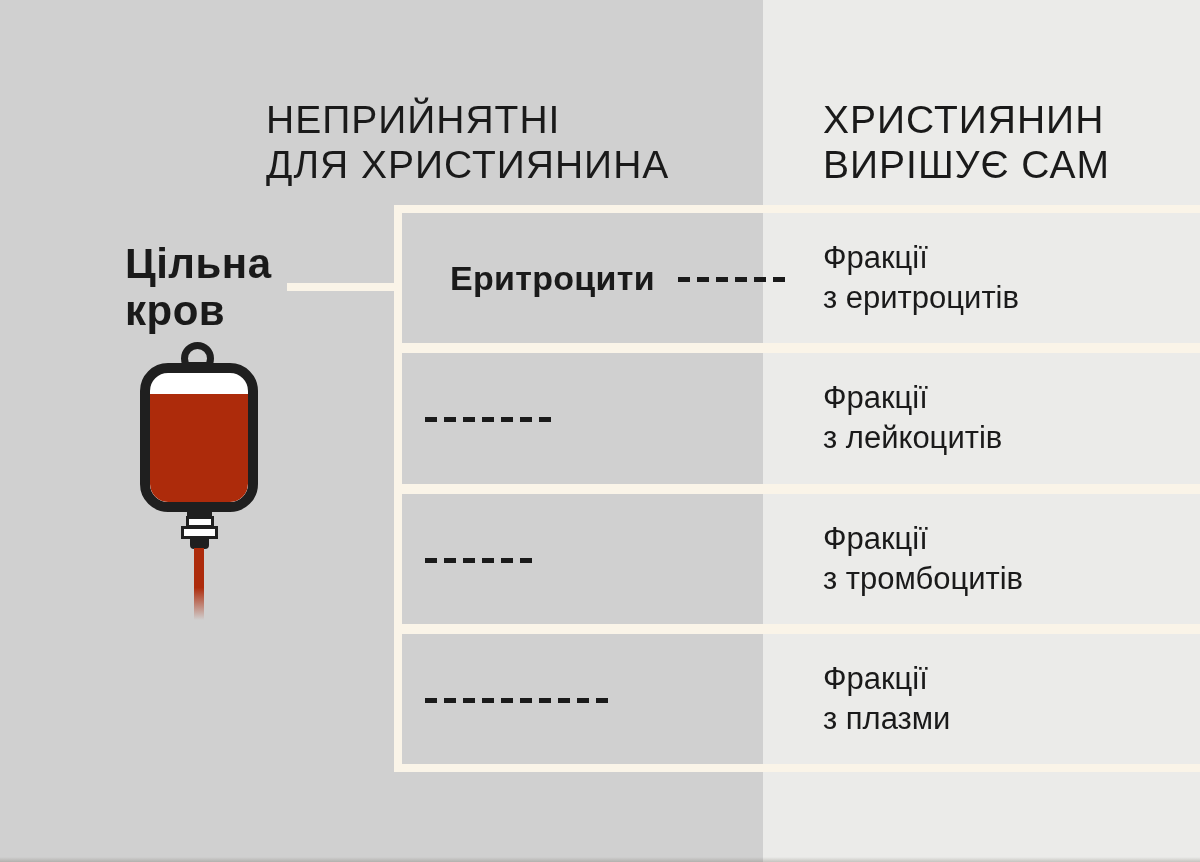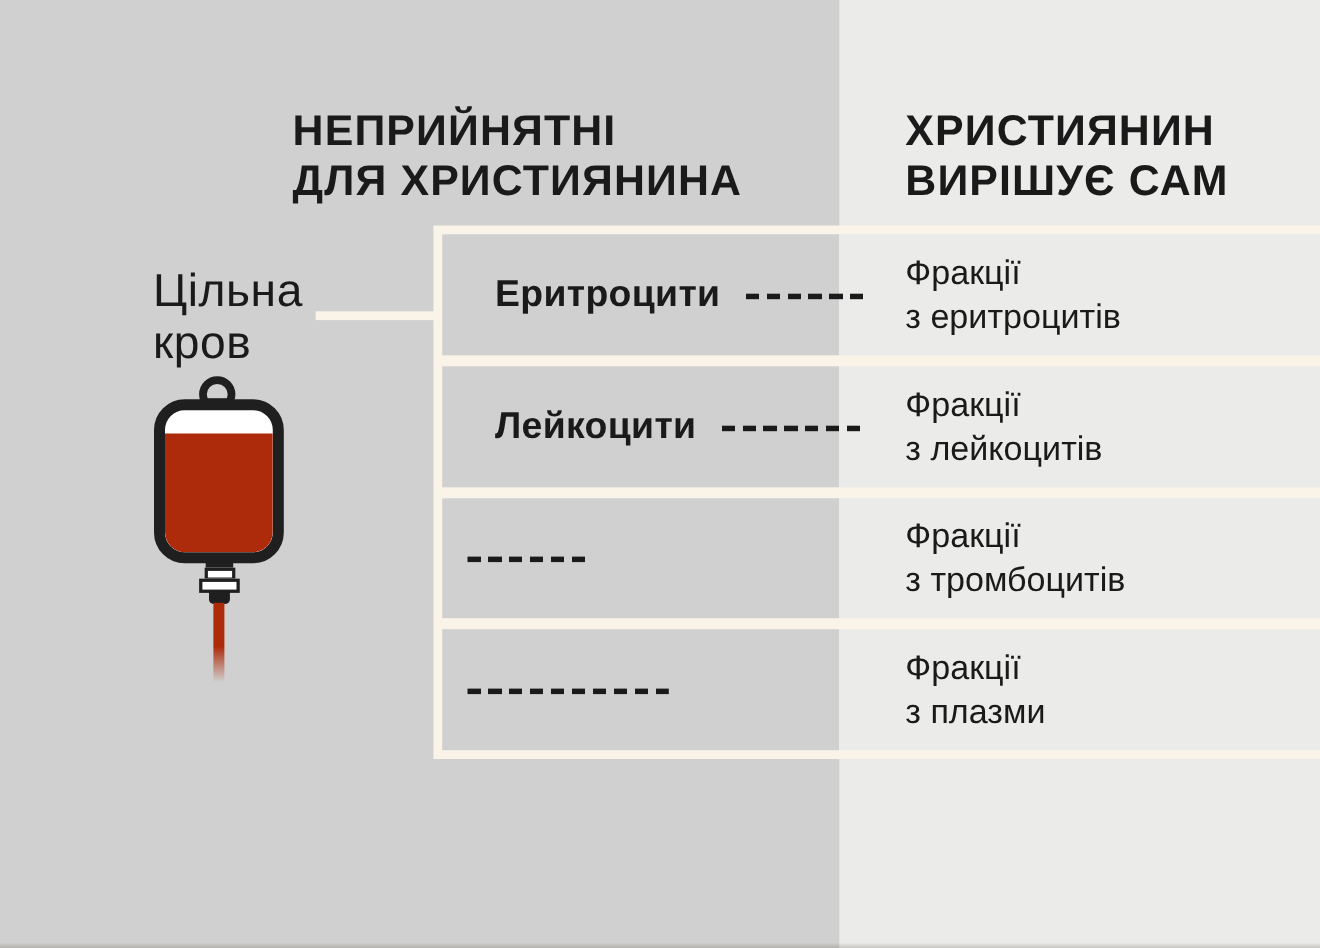--- a/index.html
+++ b/index.html
@@ -7,38 +7,38 @@
     width:1200px;height:862px;position:relative;overflow:hidden;
     background:#d0d0d0;color:#1a1a1a;
     font-family:"Liberation Sans", sans-serif;
   }
   .right-bg{
     position:absolute;left:763px;top:0;width:437px;height:862px;
     background:#ebebe9;
   }
   
   .col-header{
-    position:absolute;top:97px;font-size:39px;font-weight:700;
+    position:absolute;top:97px;font-size:39px;font-weight:400;
     line-height:45px;letter-spacing:1px;white-space:pre-line;
   }
   .col-header.left{left:266px;}
   .col-header.right{left:823px;}
   
   .whole-blood{
-    position:absolute;left:139px;top:240px;font-size:42px;font-weight:400;
+    position:absolute;left:125px;top:240px;font-size:42px;font-weight:700;
     line-height:47px;white-space:pre-line;letter-spacing:0.5px;
   }
   
   .connector{
     position:absolute;left:287px;top:283px;width:108px;height:8px;
     background:#faf4e8;
   }
   
   .rows-panel{
-    position:absolute;left:394px;top:205px;width:806px;height:485px;
+    position:absolute;left:394px;top:205px;width:806px;height:567px;
     background:#faf4e8;box-sizing:border-box;
     padding:8px 0 8px 8px;
     display:flex;flex-direction:column;gap:10px;
   }
   .row{
     position:relative;flex:1;display:flex;align-items:center;
     background:linear-gradient(90deg,#d0d0d0 0,#d0d0d0 361px,#ebebe9 361px);
   }
   .row-label{
     margin-left:48px;font-size:34px;font-weight:700;letter-spacing:0.3px;
@@ -127,21 +127,20 @@
   <div class="rows-panel">
 
     <div class="row">
       <div class="row-label">Еритроцити</div>
       <div class="dashes"></div>
       <div class="fraction">Фракції
 з еритроцитів</div>
     </div>
 
     <div class="row">
-      <div class="row-label">Лейкоцити</div>
       <div class="dashes"></div>
       <div class="fraction">Фракції
 з лейкоцитів</div>
     </div>
 
     <div class="row">
       <div class="dashes"></div>
       <div class="fraction">Фракції
 з тромбоцитів</div>
     </div>

